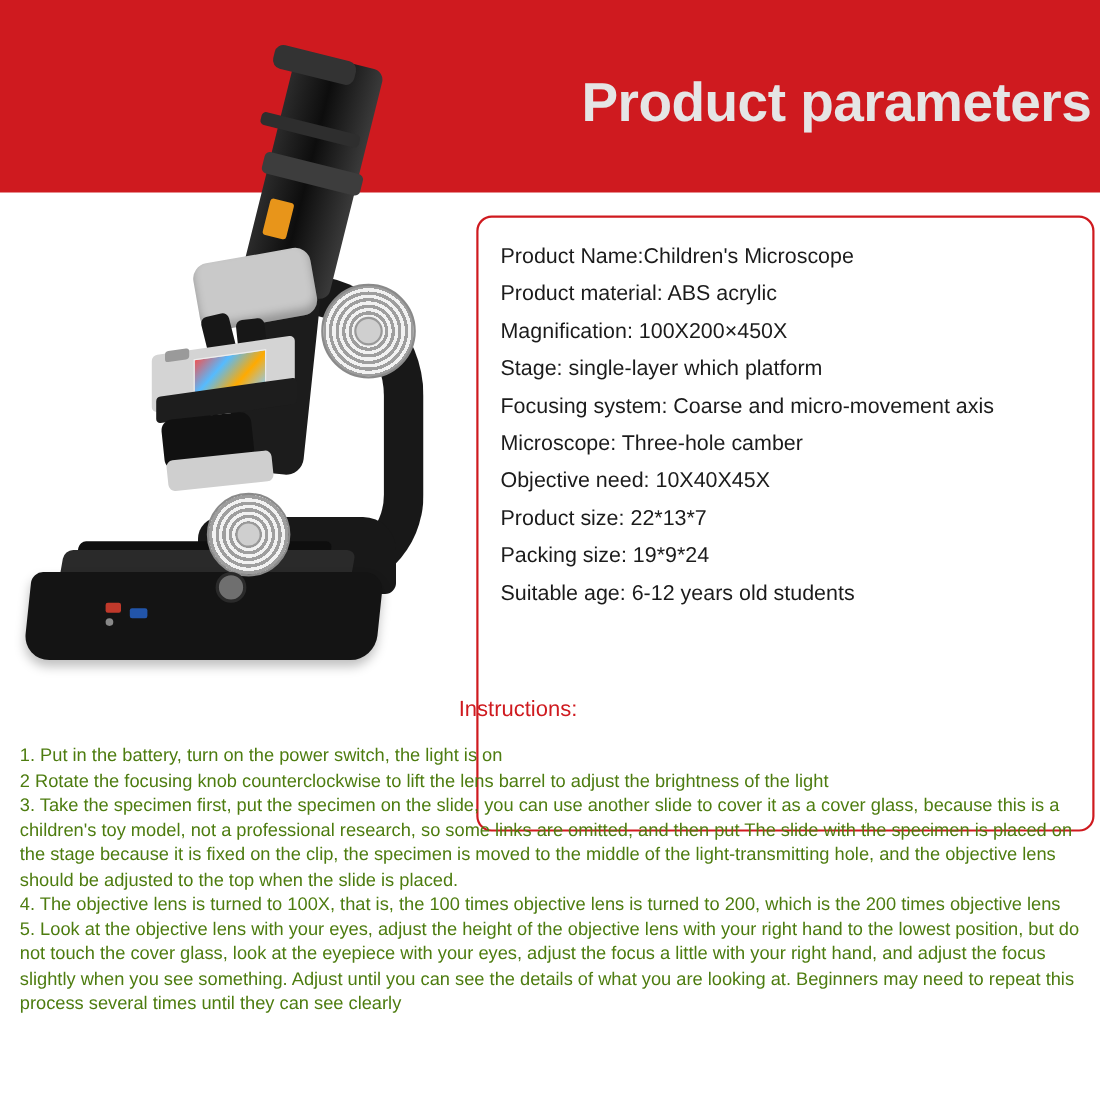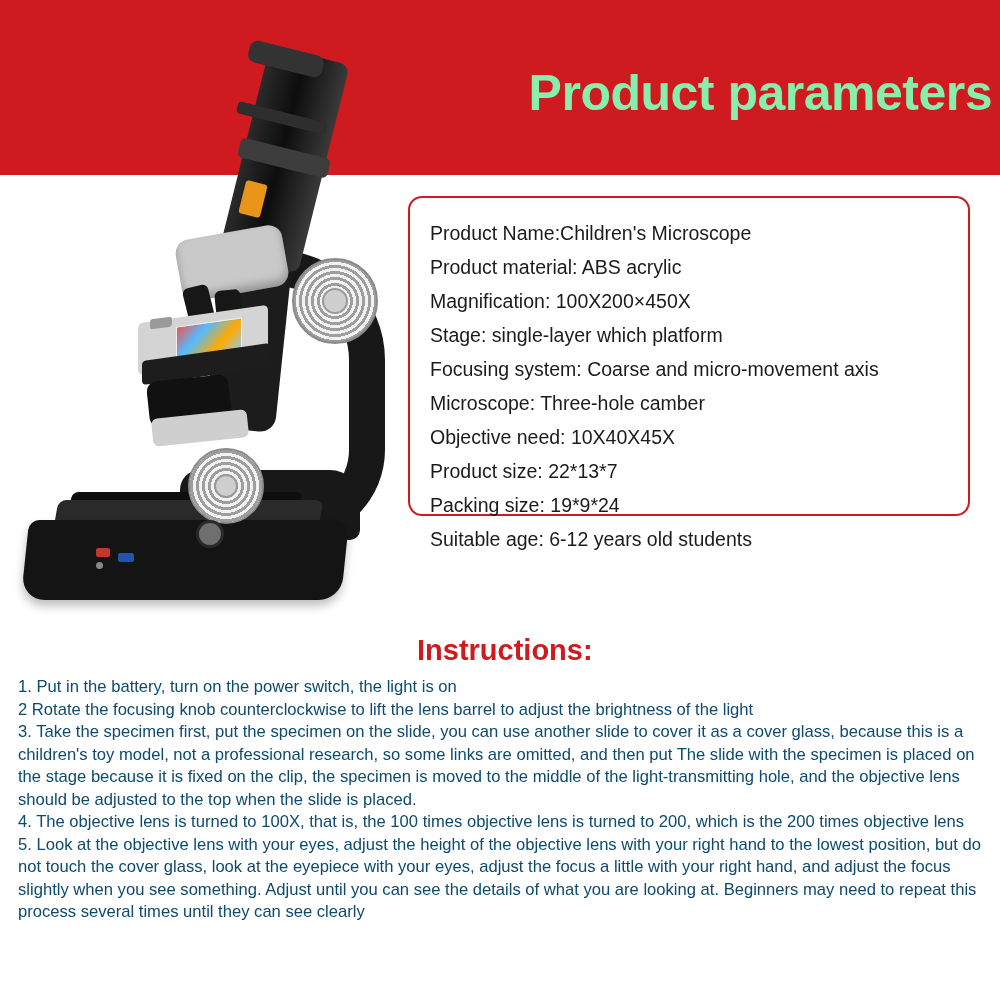--- a/index.html
+++ b/index.html
@@ -24,21 +24,21 @@
     width: 1000px;
     height: 175px;
     background: #cf1a1f;
   }
   .banner-title {
     position: absolute;
     right: 8px;
     top: 64px;
     font-size: 50px;
     font-weight: bold;
-    color: #86efac;
+    color: #e5e5e5;
     letter-spacing: -0.5px;
     white-space: nowrap;
   }
 
   
   .product-image {
     position: absolute;
     left: 0;
     top: 0;
     width: 430px;
@@ -307,53 +307,53 @@
     width: 22px;
     height: 22px;
     background: #6f6f6f;
     border-radius: 50%;
     border: 3px solid #2a2a2a;
   }
 
   
   .spec-panel {
     position: absolute;
-    left: 408px;
+    left: 433px;
     top: 196px;
     width: 562px;
-    height: 320px;
+    height: 560px;
     border: 2px solid #cf1a1f;
     border-radius: 14px;
     box-sizing: border-box;
     padding: 18px 0 0 20px;
   }
   .spec-line {
     font-size: 19.5px;
     line-height: 34px;
     color: #1b1b1b;
     white-space: nowrap;
   }
 
   
   .instructions-title {
     position: absolute;
     left: 417px;
     top: 634px;
-    font-size: 29px;
-    font-weight: bold;
+    font-size: 20px;
+    font-weight: normal;
     color: #cf1a1f;
   }
   .instructions-body {
     position: absolute;
     left: 18px;
     top: 676px;
     width: 964px;
     font-size: 16.6px;
     line-height: 22.5px;
-    color: #0c4a6e;
+    color: #4d7c0f;
   }
   .instructions-body p {
     margin: 0 0 0 0;
   }
 </style>
 </head>
 <body>
 
 <div class="banner">
   <div class="banner-title">Product parameters</div>

